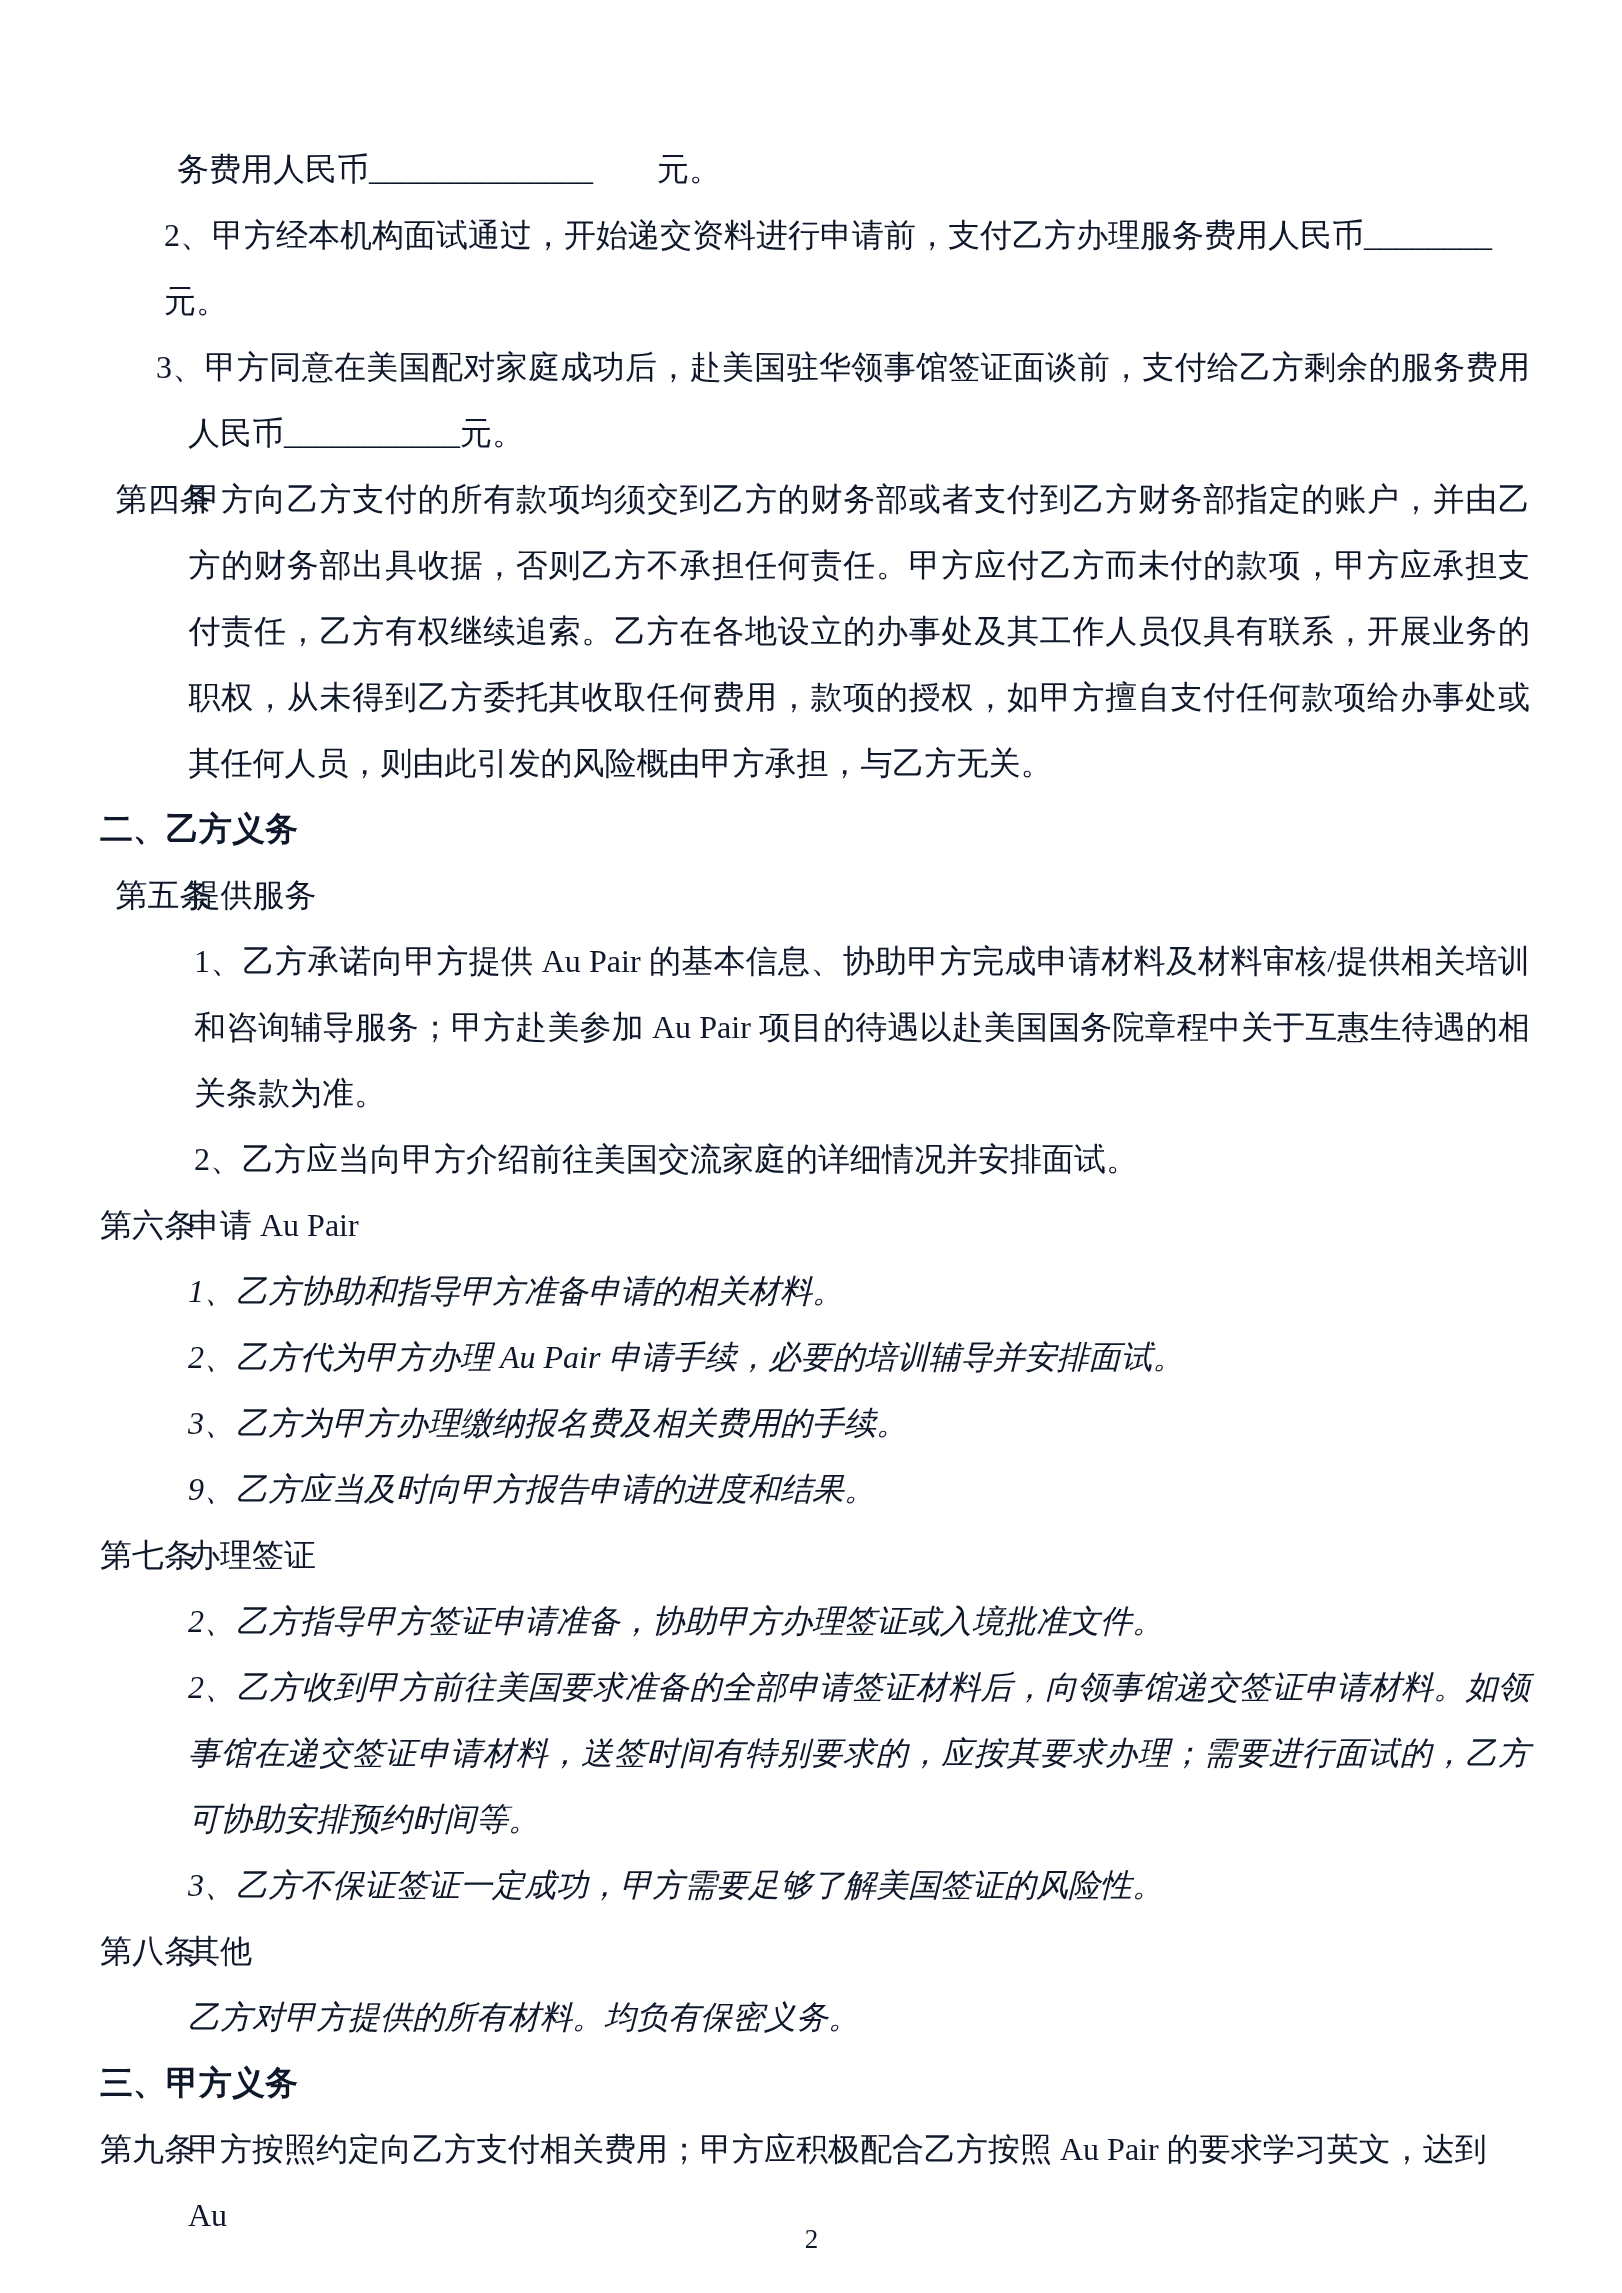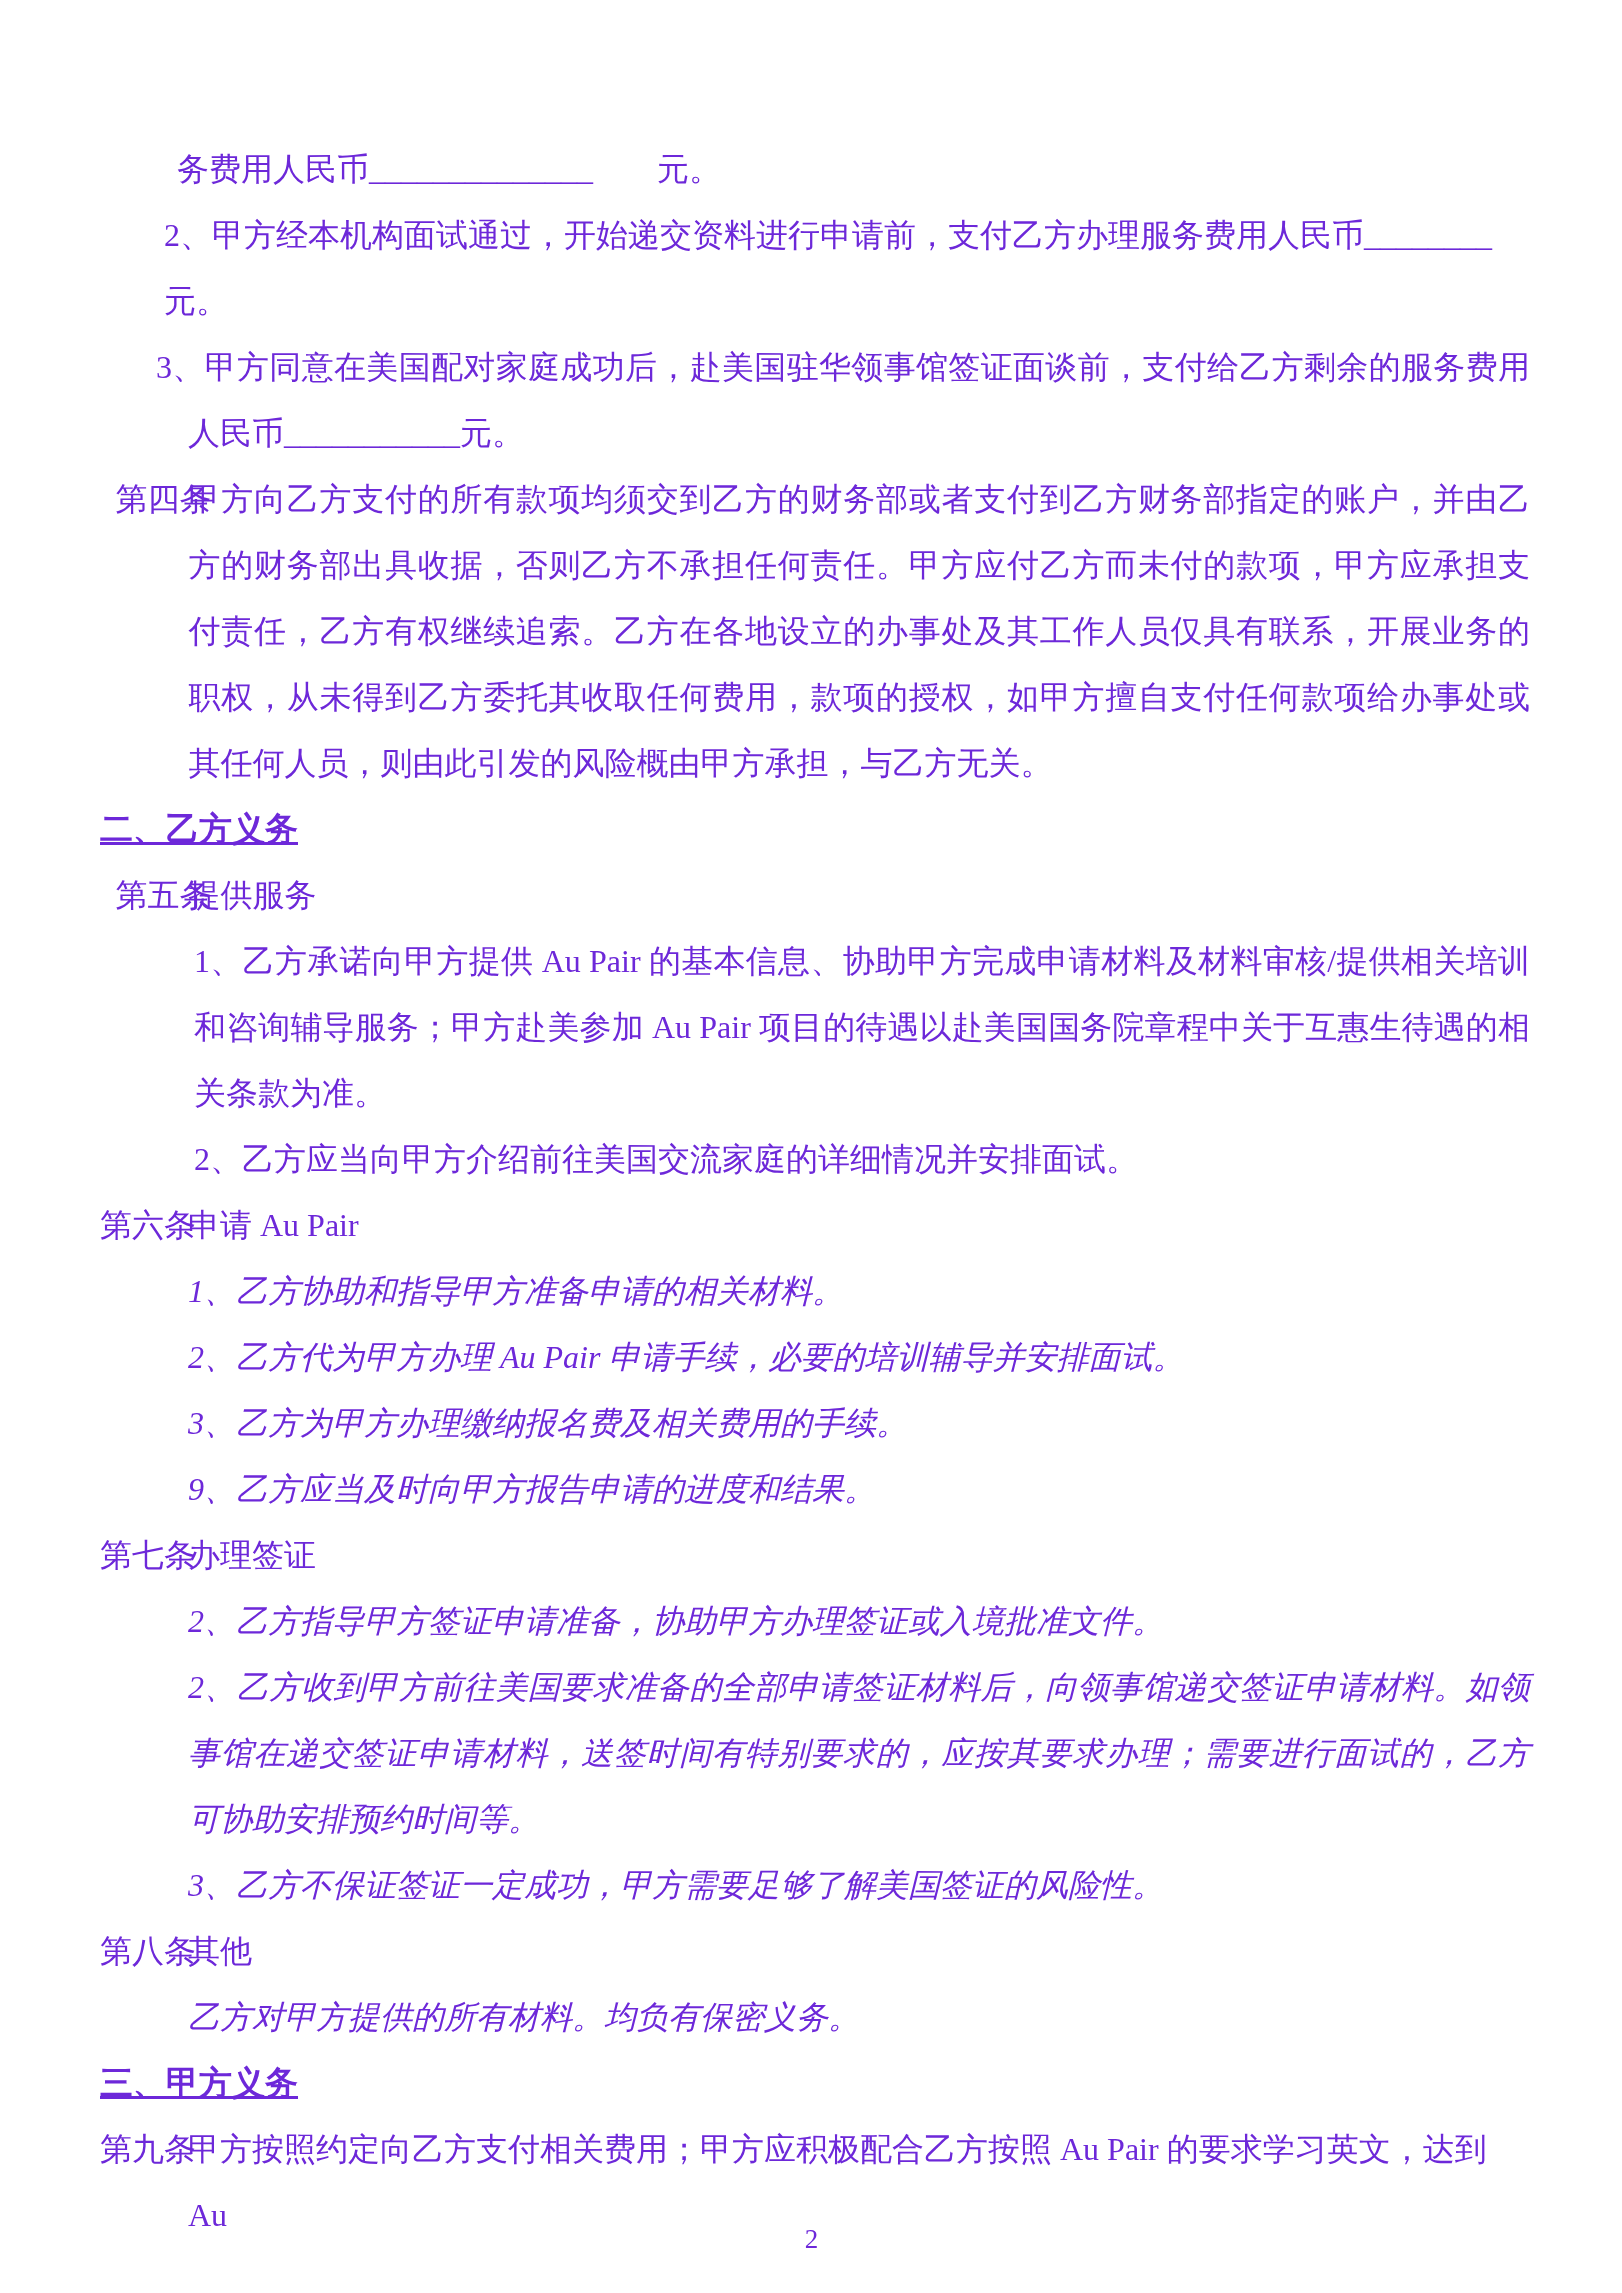--- a/index.html
+++ b/index.html
@@ -3,21 +3,21 @@
 <meta charset="utf-8">
 <style>
   * { margin: 0; padding: 0; box-sizing: border-box; }
   html, body { background: #ffffff; }
   .page {
     position: relative;
     width: 1623px;
     height: 2294px;
     margin: 0 auto;
     background: #ffffff;
-    color: #6d28d9;
+    color: #0f172a;
     font-family: "Liberation Serif", "DejaVu Serif", serif;
     font-size: 32px;
     overflow: hidden;
   }
   .doc {
     position: absolute;
     top: 136px;
     left: 0;
     right: 0;
     padding: 0 93px 0 100px;
@@ -34,21 +34,20 @@
   .clause { display: flex; align-items: flex-start; line-height: 66px; }
   .clause .label { flex: 0 0 auto; white-space: nowrap; }
   .clause .body  { flex: 1 1 auto; }
   .clause.c45 { padding-left: 15.5px; }      
   .clause.c45 .label { width: 73px; }
   .clause.c69 .label { width: 88px; }
   h2.section {
     font-size: 33px;
     font-weight: bold;
     line-height: 66px;
-    text-decoration: underline;
   }
   .pagenum {
     position: absolute;
     left: 0;
     right: 0;
     bottom: 38px;
     text-align: center;
     font-size: 27px;
     line-height: 33px;
   }

